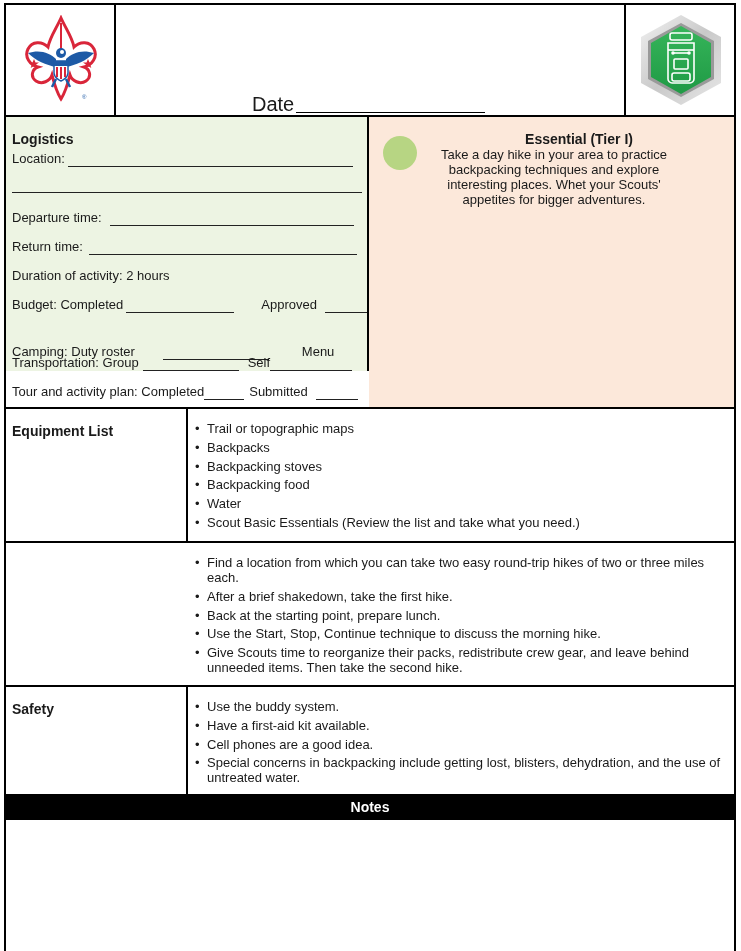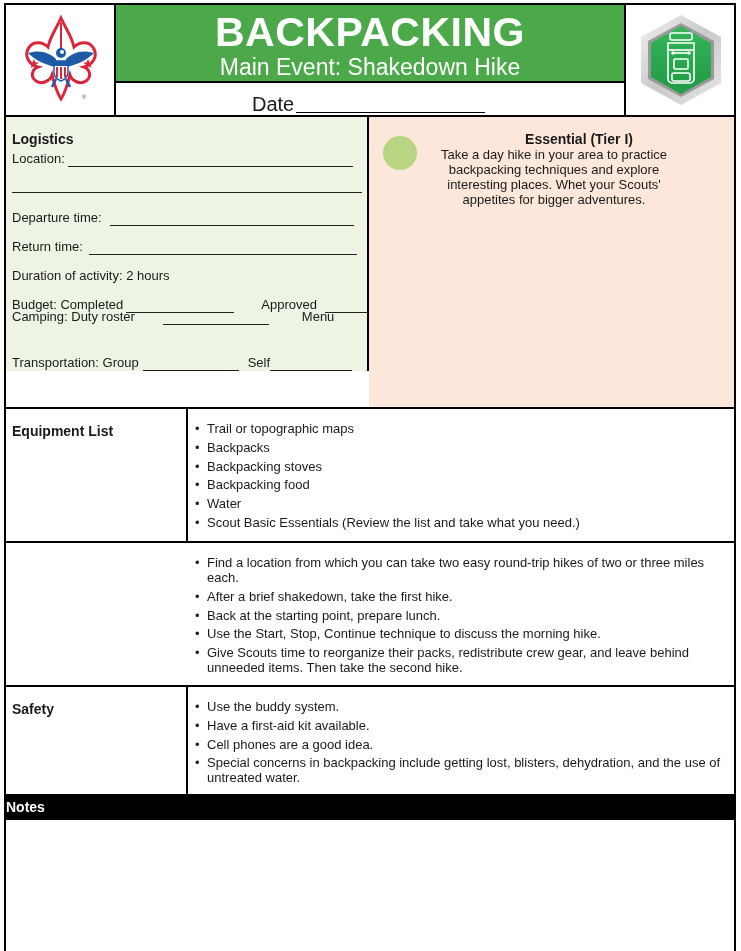--- a/index.html
+++ b/index.html
@@ -55,21 +55,21 @@
   .section ul { position: absolute; left: 188px; top: 12px; width: 530px; list-style: none; font-size: 13px; line-height: 15px; }
   .section li { position: relative; padding-left: 13px; margin-bottom: 3.8px; }
   .section li::before { content: "•"; position: absolute; left: 1px; top: 0; }
 
   .sec-equipment { top: 404px; height: 134px; }
   .sec-activity { top: 538px; height: 144px; }
   .sec-safety { top: 682px; height: 109px; border-bottom: none; }
 
   .notes-bar {
     position: absolute; left: 0; top: 789px; width: 728px; height: 26px; background: #000; color: #fff;
-    font-weight: bold; font-size: 14px; text-align: left; line-height: 26px;
+    font-weight: bold; font-size: 14px; text-align: center; line-height: 26px;
   }
   .notes-area { position: absolute; left: 0; top: 815px; width: 728px; height: 140px; background: #fff; }
 </style>
 </head>
 <body>
 
 <div class="sheet">
 
   <div class="header">
     <div class="logo-cell">
@@ -92,24 +92,20 @@
 
         <path d="M36 64 L32 72 M46 64 L50 72" stroke="#1d5aa6" stroke-width="2.5"></path>
 
         <polygon points="14,44 15.5,47.5 19,47.5 16.2,49.6 17.3,53 14,51 10.7,53 11.8,49.6 9,47.5 12.5,47.5" fill="#d9263a"></polygon>
         <polygon points="68,44 69.5,47.5 73,47.5 70.2,49.6 71.3,53 68,51 64.7,53 65.8,49.6 63,47.5 66.5,47.5" fill="#d9263a"></polygon>
         <text x="62" y="84" font-size="6" font-family="Liberation Sans, sans-serif" fill="#1d5aa6">®</text>
       </svg>
     </div>
 
     <div class="title-cell">
-      <div class="title-band">
-        <div class="title-main">BACKPACKING</div>
-        <div class="title-sub">Main Event: Shakedown Hike</div>
-      </div>
       <div class="date-row">
         <span class="date-label">Date</span>
         <span class="date-line"></span>
       </div>
     </div>
 
     <div class="badge-cell">
       <svg width="88" height="94" viewBox="0 0 88 94">
         <defs>
           <linearGradient id="silver" x1="0" y1="0" x2="1" y2="1">
@@ -161,31 +157,37 @@
       </div>
       <div class="lg-row" style="top:151px;">
         <span>Duration of activity: 2 hours</span>
       </div>
       <div class="lg-row" style="top:180px;">
         <span>Budget: Completed</span>
         <span class="blank" style="width:108px;"></span>
         <span style="margin-left:27px;">Approved</span>
         <span class="blank" style="width:42px;margin-left:8px;"></span>
       </div>
-      <div class="lg-row" style="top:192px;gap:28px;">
+      <div class="lg-row" style="top:227px;gap:28px;">
         <span>Camping: Duty roster</span>
         <span class="blank" style="width:106px;margin-left:0;"></span>
         <span style="margin-left:5px;">Menu</span>
         <span class="blank" style="width:66px;margin-left:8px;"></span>
       </div>
       <div class="lg-row" style="top:238px;">
         <span>Transportation: Group</span>
         <span class="blank" style="width:96px;margin-left:4px;"></span>
         <span style="margin-left:9px;">Self</span>
         <span class="blank" style="width:82px;margin-left:0;"></span>
+      </div>
+      <div class="lg-row" style="top:267px;">
+        <span>Tour and activity plan: Completed</span>
+        <span class="blank" style="width:40px;margin-left:0;"></span>
+        <span style="margin-left:5px;">Submitted</span>
+        <span class="blank" style="width:42px;margin-left:8px;"></span>
       </div>
     </div>
 
     <div class="essential">
       <div class="tier-dot"></div>
       <h3>Essential (Tier I)</h3>
       <p>Take a day hike in your area to practice backpacking techniques and explore interesting places. Whet your Scouts' appetites for bigger adventures.</p>
     </div>
   </div>
 

